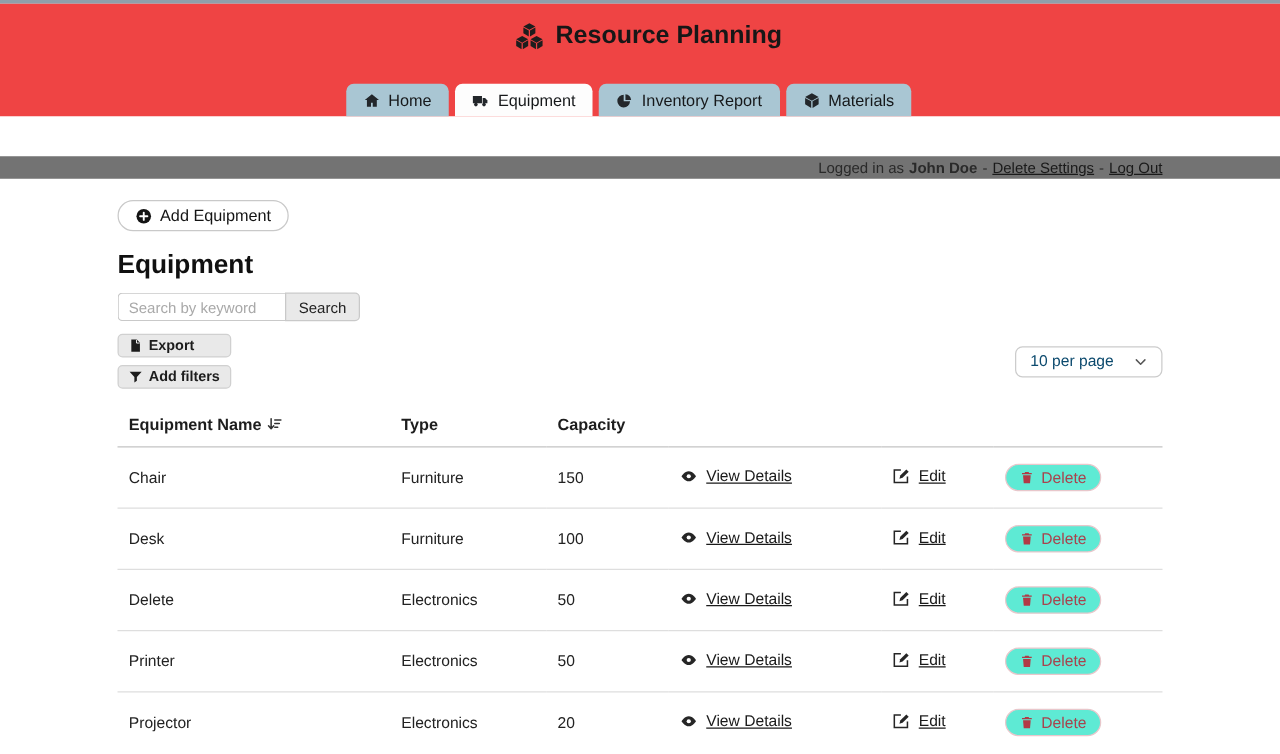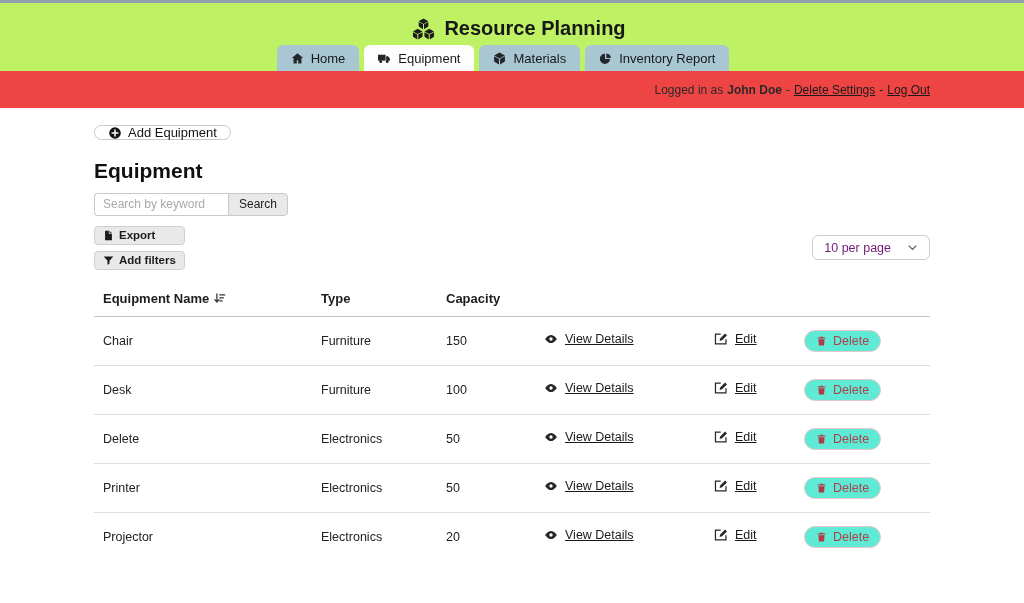--- a/index.html
+++ b/index.html
@@ -7,22 +7,22 @@
   body {
     font-family: "Liberation Sans", sans-serif;
     background: #ffffff;
     color: #1a1a1a;
   }
   .top-border { height: 3px; background: #8fa0ab; }
 
   
   .app-header {
     position: relative;
-    height: 68px;
-    background: #bef264;
+    height: 90px;
+    background: #ef4444;
     padding-left: 14px;
   }
   .app-title {
     display: flex; justify-content: center; align-items: center;
     gap: 9px; padding-top: 14px;
     font-size: 20px; font-weight: 700; color: #171717;
   }
   .app-title .icon { width: 23px; height: 22px; color: #1d1d1d; }
 
   .tab-bar {
@@ -33,35 +33,35 @@
     display: inline-flex; align-items: center; gap: 7px;
     height: 26px; padding: 0 14px;
     background: #a9c6d3; color: #16181a;
     font-size: 13px; border-radius: 6px 6px 0 0;
     cursor: pointer; white-space: nowrap;
   }
   .tab.active { background: #fdfdfd; }
   .tab .icon { width: 13px; height: 13px; color: #23272b; }
 
   
-  .user-bar { background: #ef4444; height: 37px; font-size: 12px; color: #2a2a2a; }
+  .user-bar { background: #737373; height: 18px; font-size: 12px; color: #2a2a2a; margin-top: 32px; }
   .user-bar .container {
     display: flex; justify-content: flex-end; align-items: center;
     gap: 4px; height: 100%;
   }
   .user-bar a, .link { color: #1a1a1a; text-decoration: underline; cursor: pointer; }
   .user-name { font-weight: 700; }
 
   .container { width: 836px; margin: 0 auto; }
 
   
   .main { padding-top: 17px; }
   .add-btn {
     display: inline-flex; align-items: center; gap: 6px;
-    height: 15px; padding: 0 13px;
+    height: 25px; padding: 0 13px;
     background: #ffffff; border: 1px solid #c9c9c9; border-radius: 14px;
     font-size: 13px; color: #141414; cursor: pointer;
     font-family: inherit;
   }
   .add-btn .icon { width: 14px; height: 14px; }
 
   h1.page-heading { font-size: 21px; font-weight: 700; color: #101010; margin: 15px 0 10px; }
 
   .search-row { display: flex; }
   .search-input {
@@ -87,21 +87,21 @@
     background: #e9e9e9; border: 1px solid #d0d0d0; border-radius: 4px;
     font-size: 11.5px; font-weight: 600; color: #1c1c1c; cursor: pointer;
     font-family: inherit;
   }
   .small-btn .icon { width: 11px; height: 11px; }
   .btn-group { display: flex; gap: 6px; flex-direction: column; }
   .per-page-select {
     display: inline-flex; align-items: center; gap: 16px;
     height: 25px; padding: 0 11px;
     background: #fff; border: 1px solid #cccccc; border-radius: 6px;
-    font-size: 12.5px; color: #701a75; cursor: pointer;
+    font-size: 12.5px; color: #0c4a6e; cursor: pointer;
   }
   .per-page-select .icon { width: 11px; height: 11px; color: #555; }
 
   
   table.equipment-table { width: 836px; margin-top: 12px; border-collapse: collapse; }
   .equipment-table th {
     text-align: left; font-size: 13px; font-weight: 700; color: #1d1d1d;
     padding: 9px 9px 10px; border-bottom: 1px solid #c4c4c4;
     white-space: nowrap;
   }
@@ -206,29 +206,29 @@
       <span>Home</span>
     </div>
     <div class="tab active">
       <svg class="icon" fill="currentColor">
           <use href="#sym-truck"></use>
         </svg>
       <span>Equipment</span>
     </div>
     <div class="tab">
       <svg class="icon" fill="currentColor">
+          <use href="#sym-pie"></use>
+        </svg>
+      <span>Inventory Report</span>
+    </div>
+    <div class="tab">
+      <svg class="icon" fill="currentColor">
           <use href="#sym-cube"></use>
         </svg>
       <span>Materials</span>
-    </div>
-    <div class="tab">
-      <svg class="icon" fill="currentColor">
-          <use href="#sym-pie"></use>
-        </svg>
-      <span>Inventory Report</span>
     </div>
   </nav>
 </header>
 
 <div class="user-bar">
   <div class="container">
     <span>Logged in as</span>
     <span class="user-name">John Doe</span>
     <span>-</span>
     <span class="link">Delete Settings</span>

